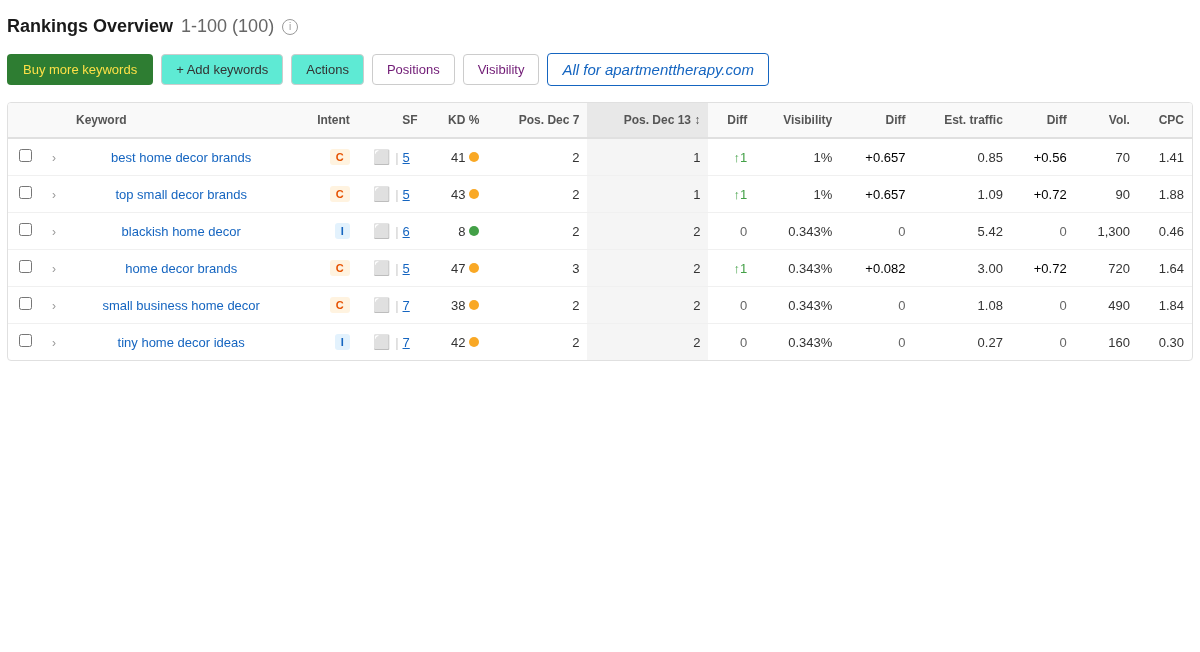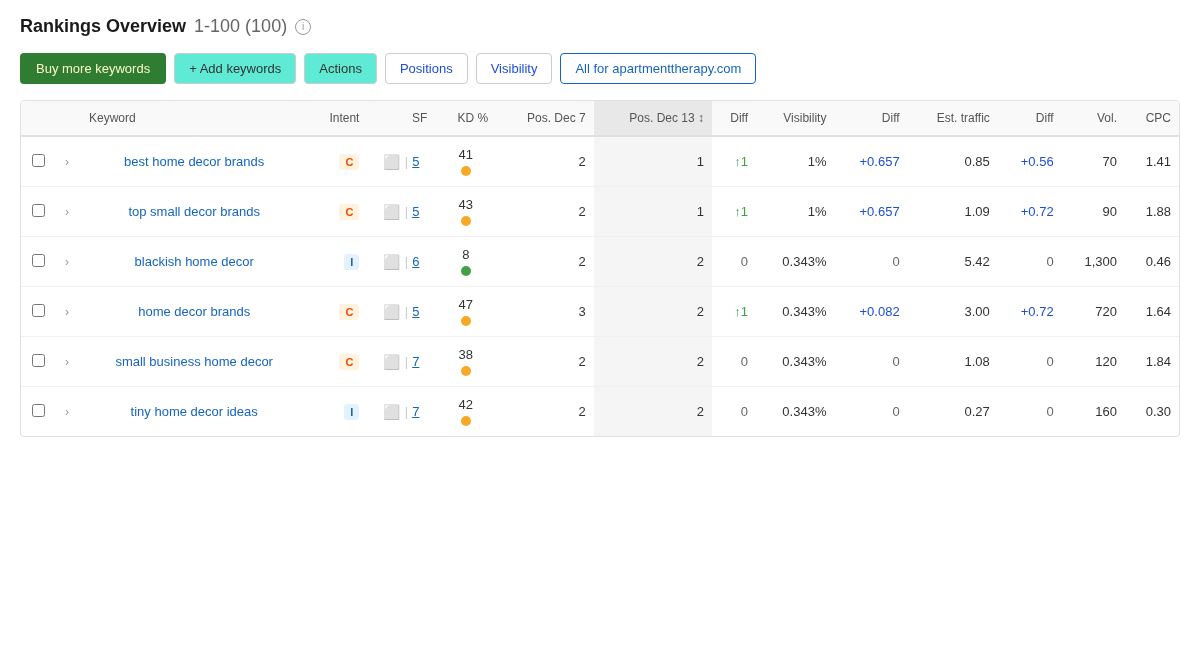--- a/index.html
+++ b/index.html
@@ -1,52 +1,52 @@
 <!DOCTYPE html>
 <html><head>
   <meta charset="utf-8">
   <style>
     * { box-sizing: border-box; margin: 0; padding: 0; }
     body { font-family: -apple-system, BlinkMacSystemFont, 'Segoe UI', Arial, sans-serif; font-size: 13px; color: #333; background: #fff; }
-    .container { padding: 16px 20px; max-width: 1200px; }
+    .container { padding: 16px 7px; max-width: 1200px; }
     .page-header { display: flex; align-items: center; gap: 8px; margin-bottom: 16px; }
     .page-title { font-size: 18px; font-weight: 700; color: #1a1a1a; }
     .page-subtitle { font-size: 18px; font-weight: 400; color: #666; }
     .info-icon { width: 16px; height: 16px; border-radius: 50%; border: 1.5px solid #999; display: inline-flex; align-items: center; justify-content: center; font-size: 10px; color: #999; cursor: pointer; }
     .toolbar { display: flex; align-items: center; gap: 8px; margin-bottom: 16px; flex-wrap: wrap; }
-    .btn-green { background: #2e7d32; color: #fef9c3; border: none; border-radius: 4px; padding: 8px 16px; font-size: 13px; font-weight: 500; cursor: pointer; white-space: nowrap; }
+    .btn-green { background: #2e7d32; color: #fde047; border: none; border-radius: 4px; padding: 8px 16px; font-size: 13px; font-weight: 500; cursor: pointer; white-space: nowrap; }
     .btn-outline { background: #5eead4; color: #333; border: 1.5px solid #ccc; border-radius: 4px; padding: 7px 14px; font-size: 13px; cursor: pointer; white-space: nowrap; display: flex; align-items: center; gap: 4px; }
-    .btn-tab { background: #fff; color: #1d4ed8; border: 1.5px solid #ccc; border-radius: 4px; padding: 7px 14px; font-size: 13px; cursor: pointer; white-space: nowrap; }
-    .btn-domain { background: #fff; color: #333; border: 1.5px solid #1565c0; border-radius: 4px; padding: 7px 14px; font-size: 13px; cursor: pointer; white-space: nowrap; color: #1565c0; }
+    .btn-tab { background: #fff; color: #701a75; border: 1.5px solid #ccc; border-radius: 4px; padding: 7px 14px; font-size: 13px; cursor: pointer; white-space: nowrap; }
+    .btn-domain { background: #fff; color: #333; border: 1.5px solid #1565c0; border-radius: 4px; padding: 7px 14px; font-size: 15px; cursor: pointer; white-space: nowrap; color: #1565c0; font-style: italic; }
     .table-wrapper { border: 1px solid #e0e0e0; border-radius: 4px; overflow: hidden; }
     table { width: 100%; border-collapse: collapse; }
     thead { background: #f9f9f9; }
-    thead th { padding: 10px 8px; text-align: right; font-size: 12px; font-weight: 400; color: #555; border-bottom: 2px solid #e0e0e0; white-space: nowrap; }
+    thead th { padding: 10px 8px; text-align: right; font-size: 12px; font-weight: 700; color: #555; border-bottom: 2px solid #e0e0e0; white-space: nowrap; }
     thead th.left { text-align: left; }
     thead th.sortable { cursor: pointer; }
     thead th.active { background: #e8e8e8; }
     tbody tr { border-bottom: 1px solid #f0f0f0; }
     tbody tr:last-child { border-bottom: none; }
     td { padding: 10px 8px; text-align: right; vertical-align: middle; }
     td.keyword-cell { color: #1565c0; cursor: pointer; text-align: center; min-width: 160px; }
     .badge { display: inline-block; border-radius: 3px; padding: 2px 6px; font-size: 11px; font-weight: 600; }
     .badge-c { background: #fff3e0; color: #e65100; }
     .badge-i { background: #e3f2fd; color: #1565c0; }
     .sf-cell { display: flex; align-items: center; gap: 4px; justify-content: center; }
     .sf-icon { color: #888; font-size: 14px; }
     .sf-num { text-decoration: underline; color: #1565c0; cursor: pointer; }
     .dot { width: 10px; height: 10px; border-radius: 50%; display: inline-block; }
     .dot-yellow { background: #f9a825; }
     .dot-green { background: #43a047; }
     .up-arrow { color: #43a047; }
-    .diff-positive { color: #1d4ed8; }
+    .diff-positive { color: #000000; }
     .diff-neutral { color: #666; }
     .expand-btn { cursor: pointer; color: #999; font-size: 12px; padding: 0 4px; }
     input[type="checkbox"] { cursor: pointer; }
-    .kd-cell { display: flex; align-items: center; justify-content: flex-end; gap: 4px; flex-direction: column; }
+    .kd-cell { display: flex; align-items: center; justify-content: flex-end; gap: 4px; }
   </style>
 </head>
 <body>
 
 <div class="container">
 
   <div class="page-header">
     <span class="page-title">Rankings Overview</span>
     <span class="page-subtitle">1-100 (100)</span>
     <span class="info-icon">i</span>
@@ -243,21 +243,21 @@
         <span class="dot dot-yellow"></span>
       </div>
     </td>
     <td>2</td>
     <td style="background:#f5f5f5">2</td>
     <td><span class="diff-neutral">0</span></td>
     <td>0.343%</td>
     <td><span class="diff-neutral">0</span></td>
     <td>1.08</td>
     <td><span class="diff-neutral">0</span></td>
-    <td>120</td>
+    <td>490</td>
     <td>1.84</td>
   </tr>
           <tr>
     <td>
       <input type="checkbox" style="">
     </td>
     <td>
       <span class="expand-btn">›</span>
     </td>
     <td class="keyword-cell">tiny home decor ideas</td>

